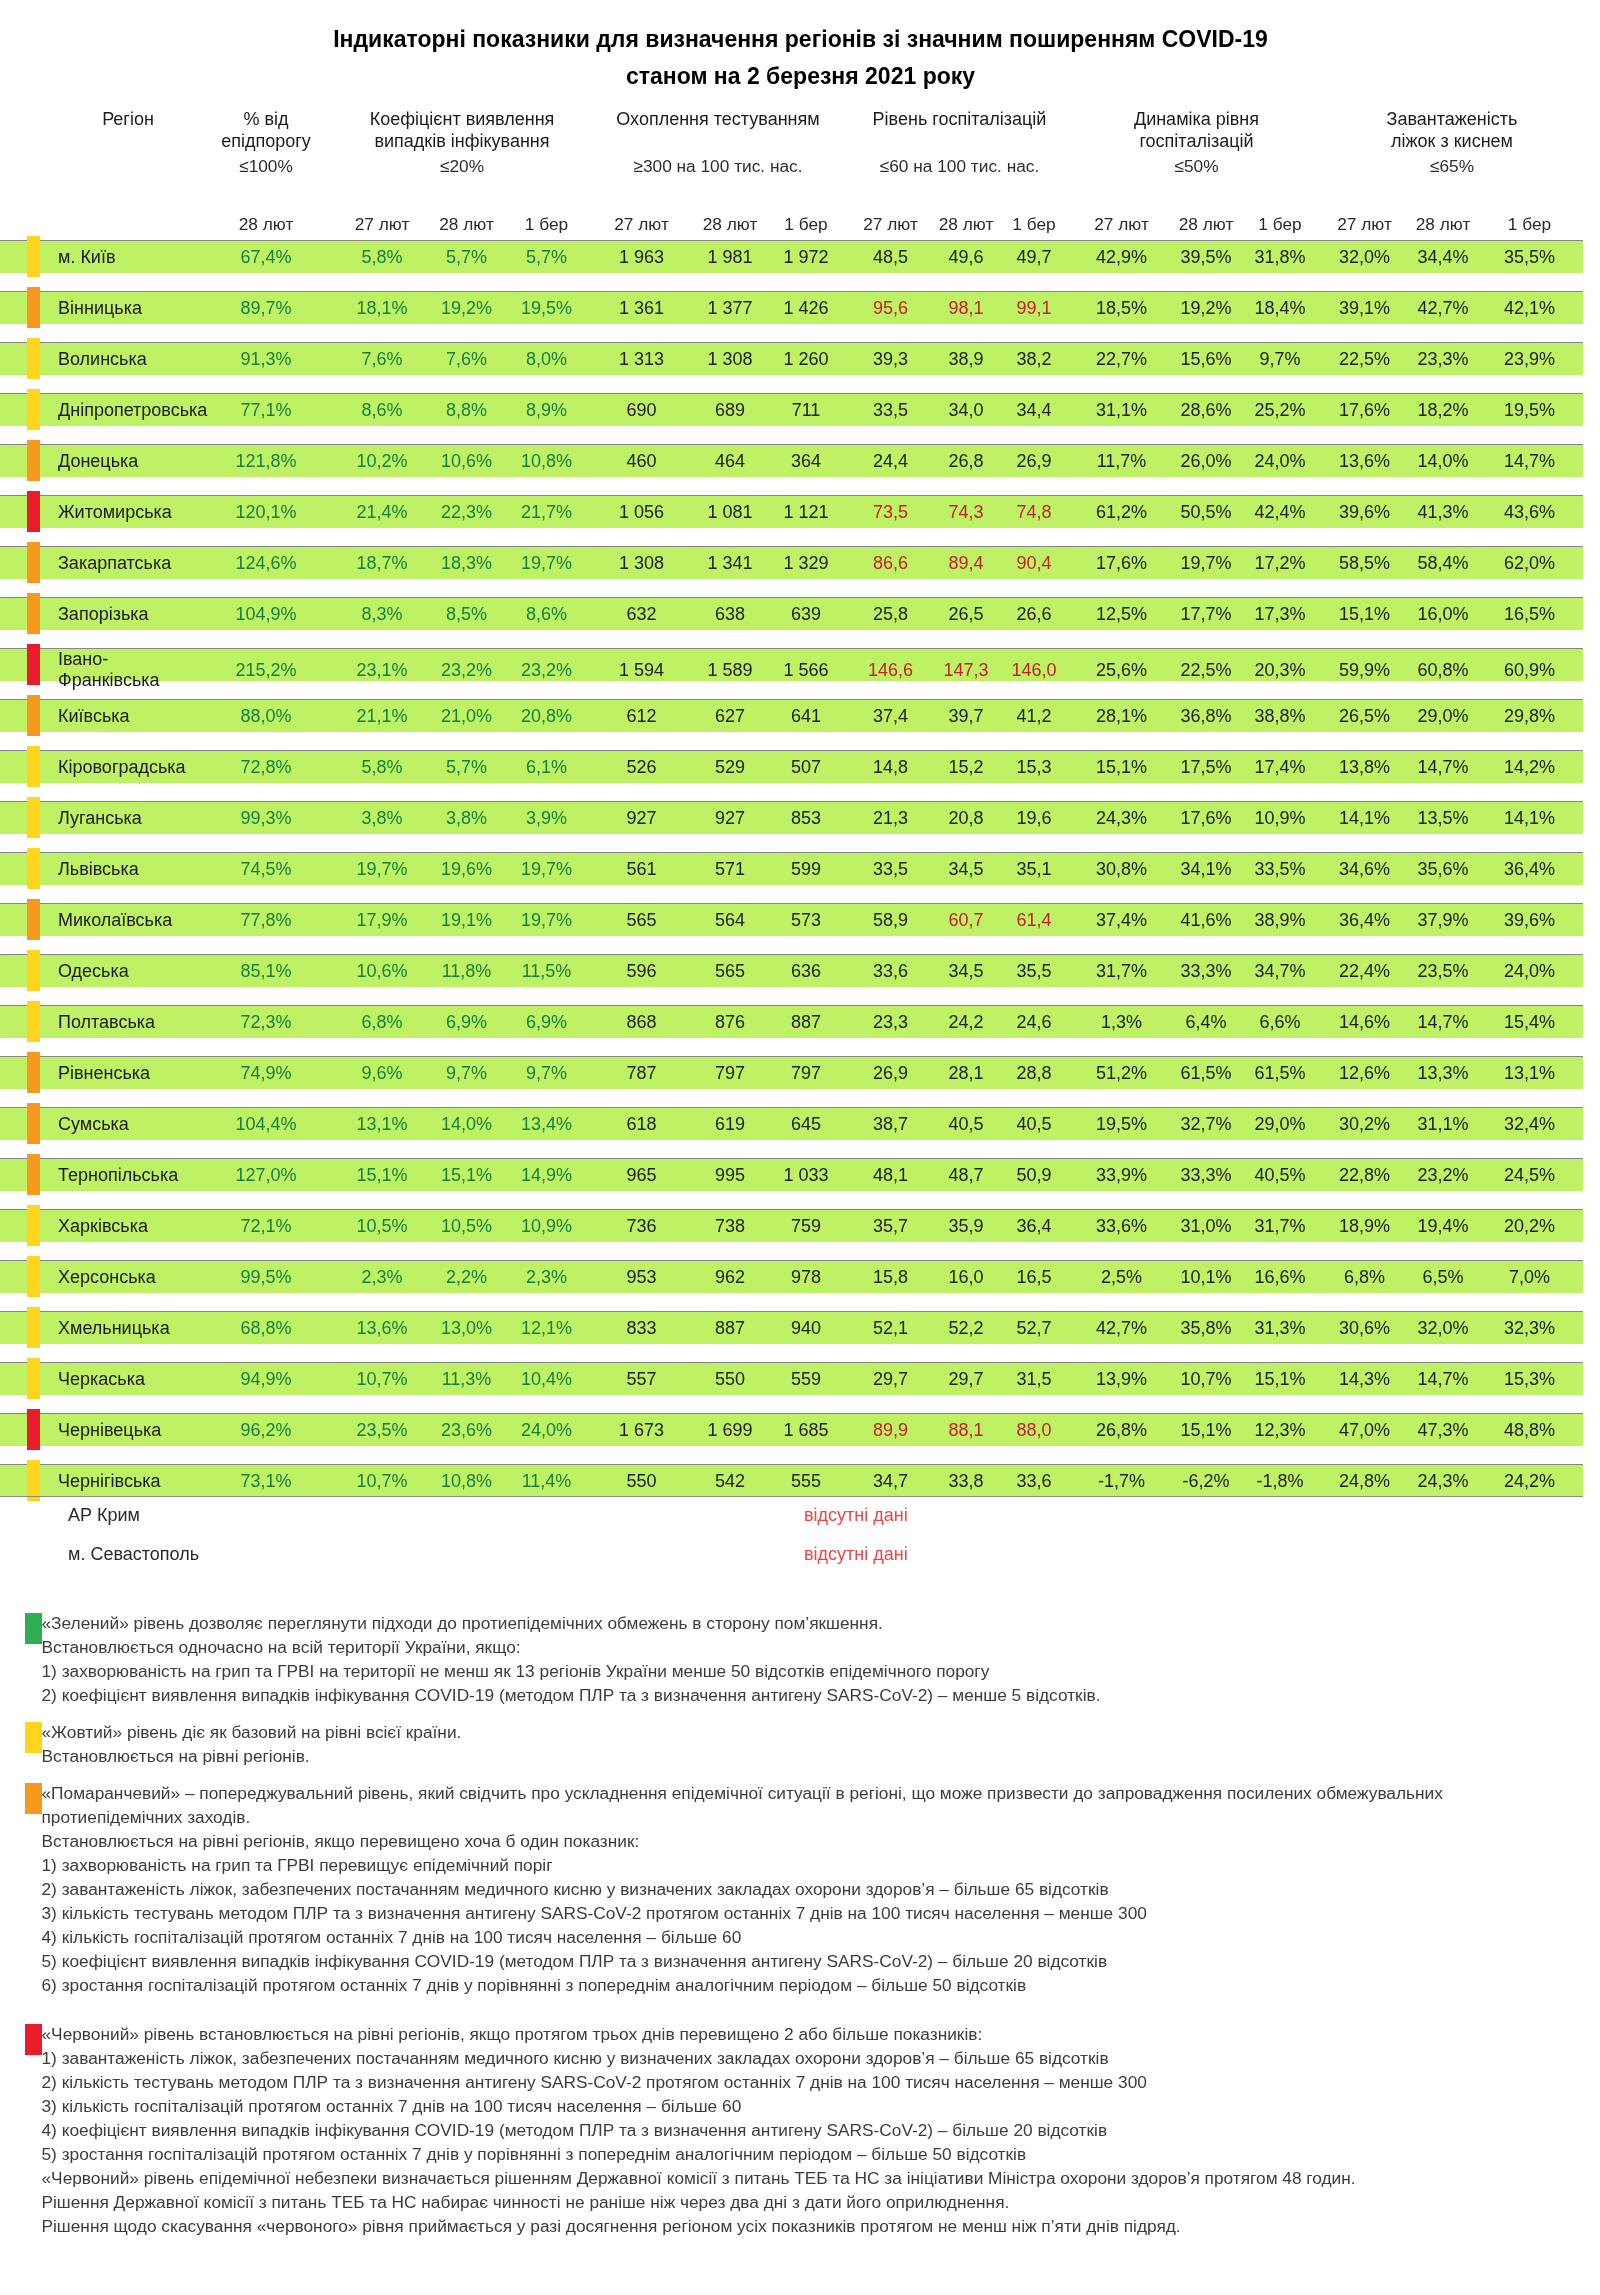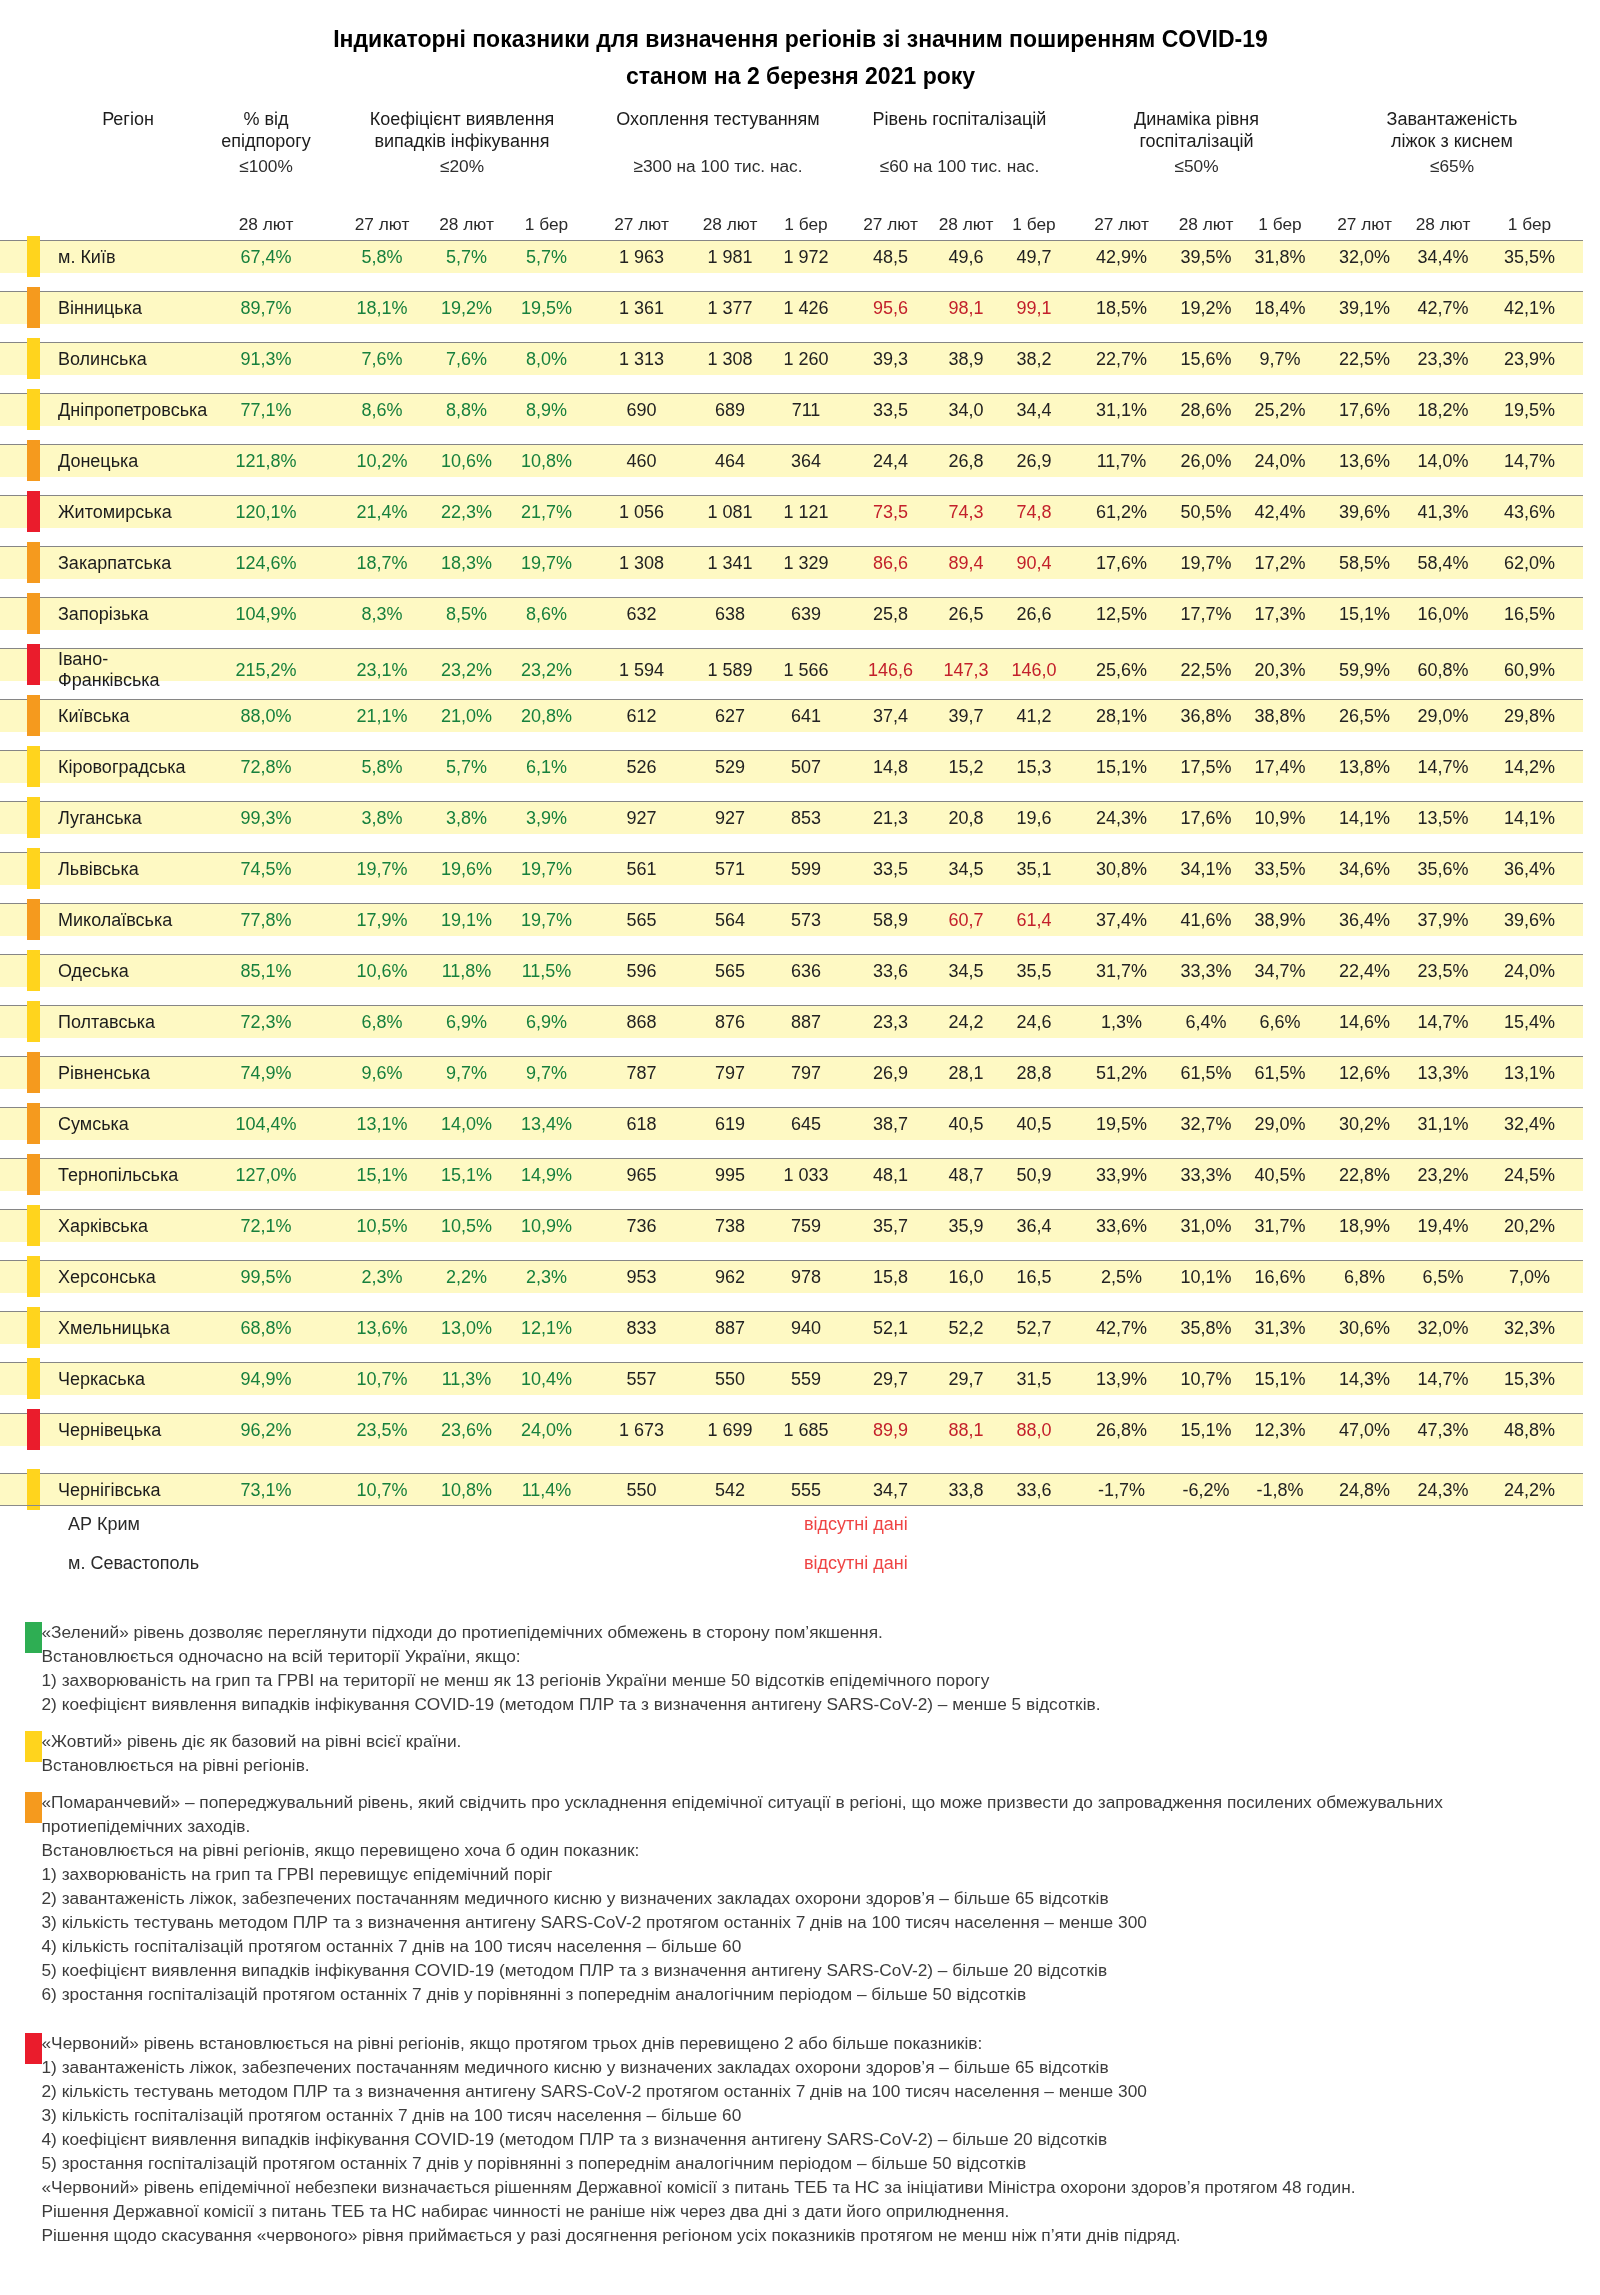--- a/index.html
+++ b/index.html
@@ -31,23 +31,23 @@
   .hdr-groups .g { text-align:center; white-space:pre-line; color:#1c1c1c; }
   .hdr-region { text-align:left; padding-left:58px; }
   .hdr-thresh { height:30px; font-size:17.3px; color:#2e2e2e; }
   .hdr-thresh .g { text-align:center; }
   .hdr-dates { height:49px; font-size:17.3px; color:#2a2a2a; align-items:end; padding-bottom:5px; }
   .hdr-dates .d { text-align:center; }
 
   
   #rows { width:1583px; }
   .t-row { height:51px; position:relative; }
-  .t-row:last-child { height:25px;margin-top:9px; }
+  .t-row:last-child { height:25px; }
   .band {
-    height:33px; background:#fef9c3; border-top:1.6px solid #868686;
+    height:33px; background:#bef264; border-top:1.6px solid #868686;
     align-items:center; position:relative; box-sizing:border-box;
   }
   .marker { position:absolute; left:27px; top:-5px; width:13px; height:41px; }
   .marker.yellow { background:#ffd41d; }
   .marker.orange { background:#f59a1e; }
   .marker.red    { background:#ea1c2c; }
   .rname { padding-left:58px; font-size:18px; color:#1c1c1c; }
   .v { text-align:center; font-size:18px; }
   .v.green { color:#17803d; }
   .v.dark  { color:#222222; }

